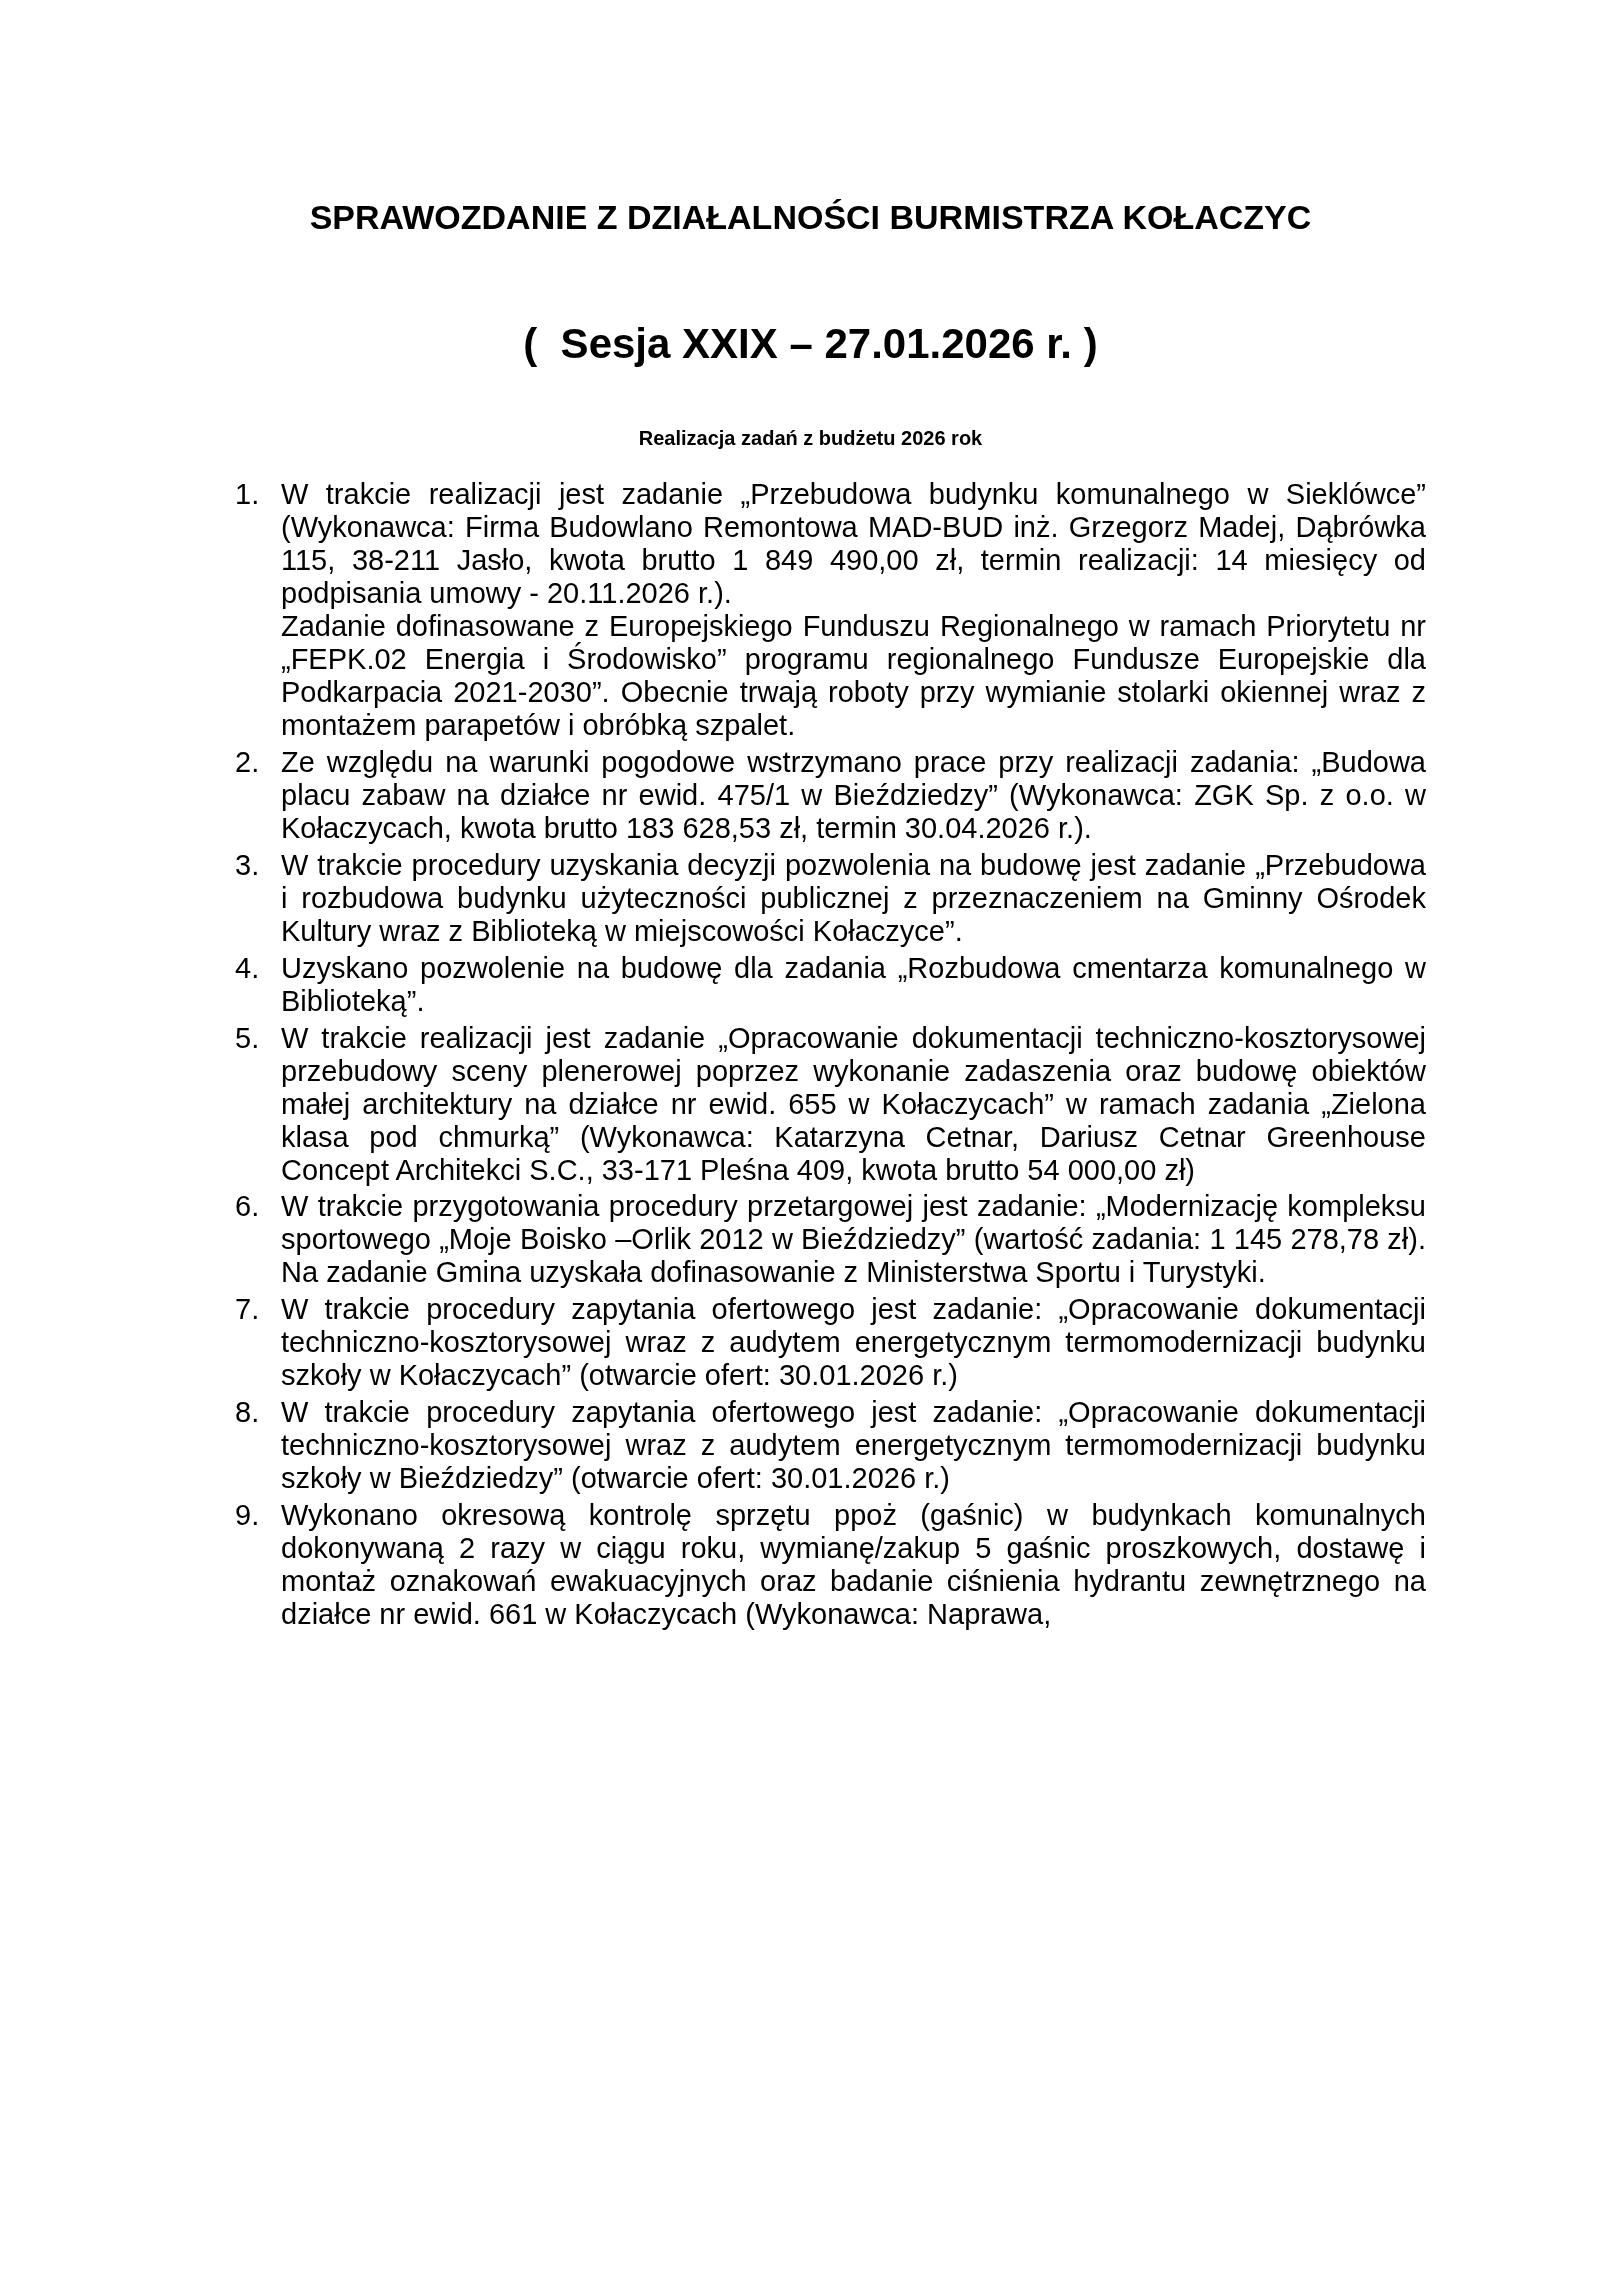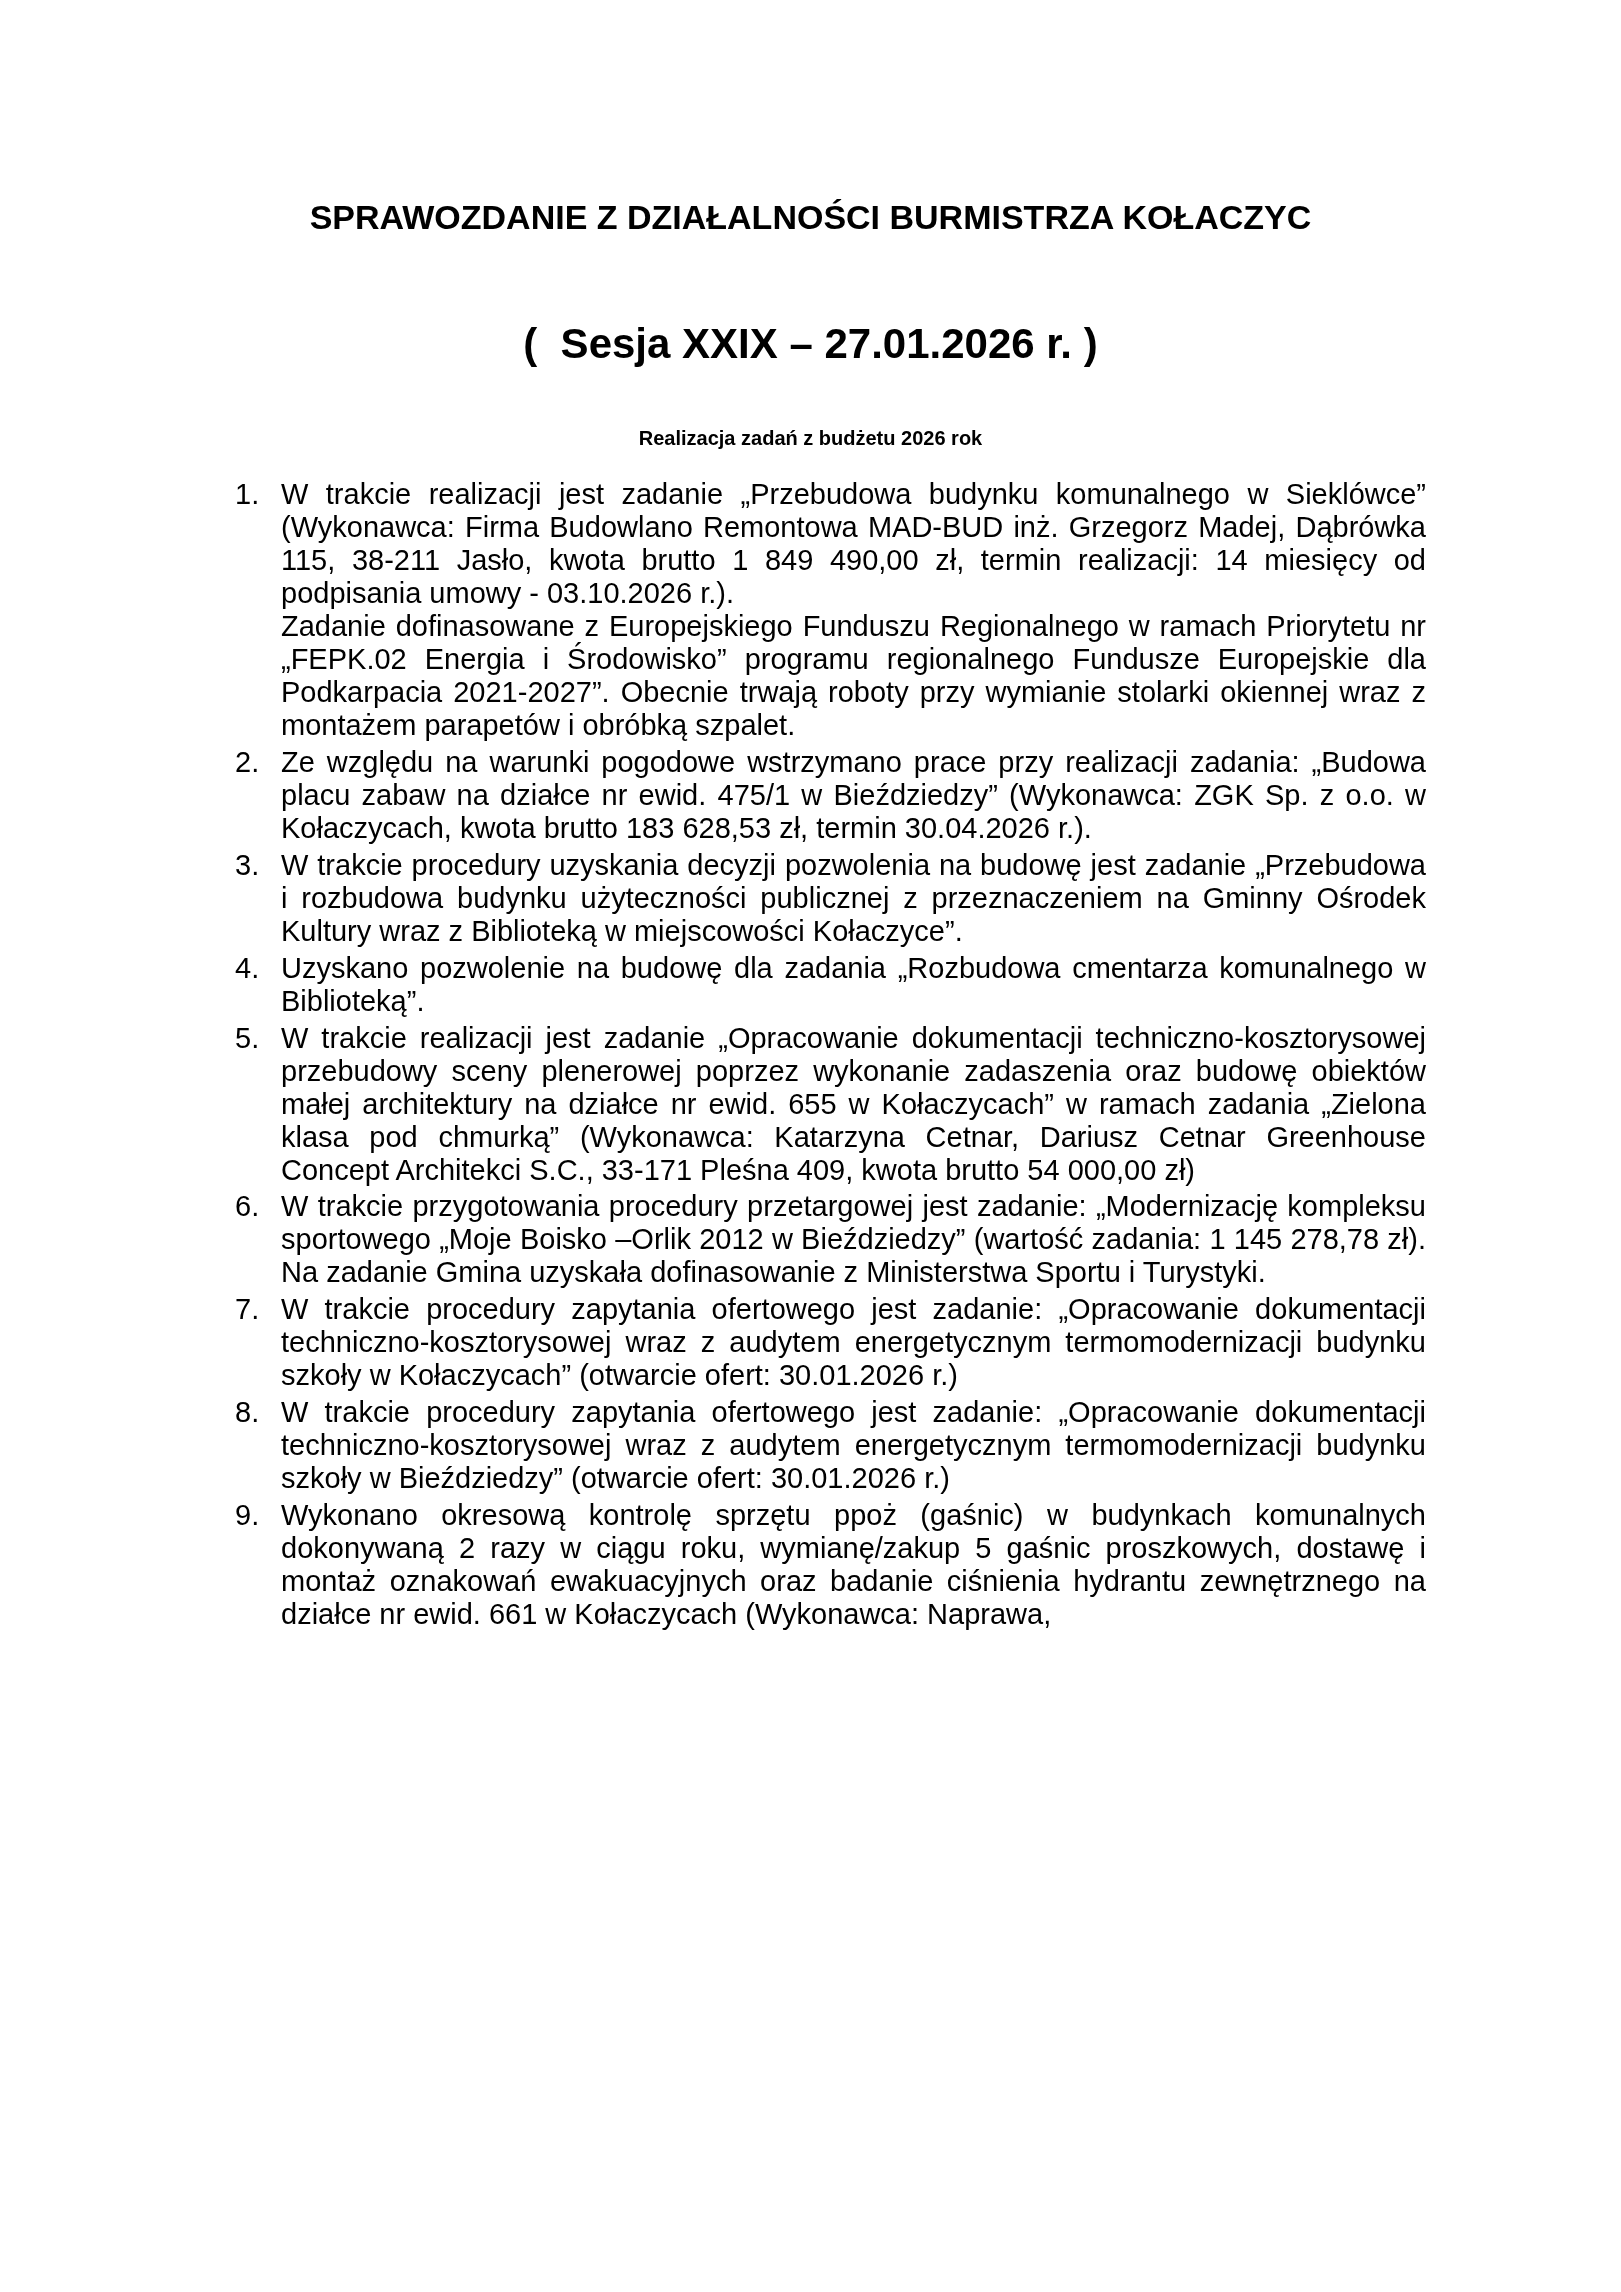--- a/index.html
+++ b/index.html
@@ -76,22 +76,22 @@
 
 <div class="page">
 
   <div id="t1" class="title-line">SPRAWOZDANIE Z DZIAŁALNOŚCI BURMISTRZA KOŁACZYC</div>
   <div id="t3" class="title-line">(  Sesja XXIX – 27.01.2026 r. )</div>
   <div id="sub" class="title-line">Realizacja zadań z budżetu 2026 rok</div>
 
   <ol class="list">
     <li class="item">
       <span class="num">1.</span>
-      <span class="para">W trakcie realizacji jest zadanie „Przebudowa budynku komunalnego w Sieklówce” (Wykonawca: Firma Budowlano Remontowa MAD-BUD inż. Grzegorz Madej, Dąbrówka 115, 38-211 Jasło, kwota brutto 1 849 490,00 zł, termin realizacji: 14 miesięcy od podpisania umowy - 03.10.2026 r.).</span>
-      <span class="para">Zadanie dofinasowane z Europejskiego Funduszu Regionalnego w ramach Priorytetu nr „FEPK.02 Energia i Środowisko” programu regionalnego Fundusze Europejskie dla Podkarpacia 2021-2027”. Obecnie trwają roboty przy wymianie stolarki okiennej wraz z montażem parapetów i obróbką szpalet.</span>
+      <span class="para">W trakcie realizacji jest zadanie „Przebudowa budynku komunalnego w Sieklówce” (Wykonawca: Firma Budowlano Remontowa MAD-BUD inż. Grzegorz Madej, Dąbrówka 115, 38-211 Jasło, kwota brutto 1 849 490,00 zł, termin realizacji: 14 miesięcy od podpisania umowy - 20.11.2026 r.).</span>
+      <span class="para">Zadanie dofinasowane z Europejskiego Funduszu Regionalnego w ramach Priorytetu nr „FEPK.02 Energia i Środowisko” programu regionalnego Fundusze Europejskie dla Podkarpacia 2021-2030”. Obecnie trwają roboty przy wymianie stolarki okiennej wraz z montażem parapetów i obróbką szpalet.</span>
     </li>
     <li class="item">
       <span class="num">2.</span>
       <span class="para">Ze względu na warunki pogodowe wstrzymano prace przy realizacji zadania: „Budowa placu zabaw na działce nr ewid. 475/1 w Bieździedzy” (Wykonawca: ZGK Sp. z o.o. w Kołaczycach, kwota brutto 183 628,53 zł, termin 30.04.2026 r.).</span>
     </li>
     <li class="item">
       <span class="num">3.</span>
       <span class="para">W trakcie procedury uzyskania decyzji pozwolenia na budowę jest zadanie „Przebudowa i rozbudowa budynku użyteczności publicznej z przeznaczeniem na Gminny Ośrodek Kultury wraz z Biblioteką w miejscowości Kołaczyce”.</span>
     </li>
     <li class="item">

